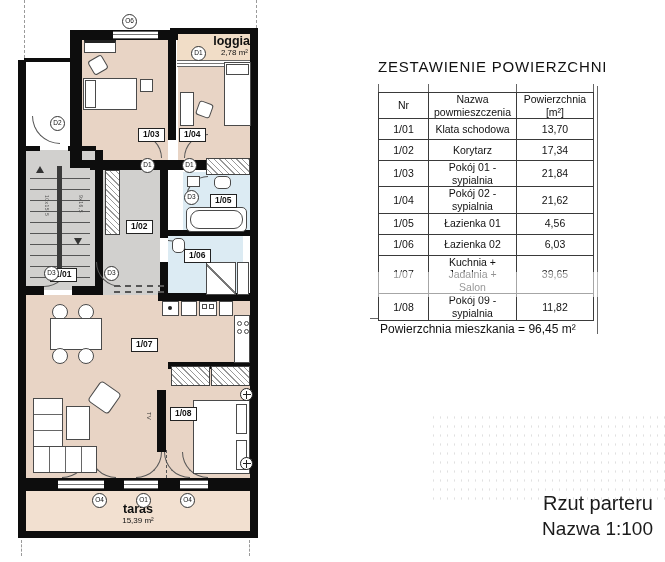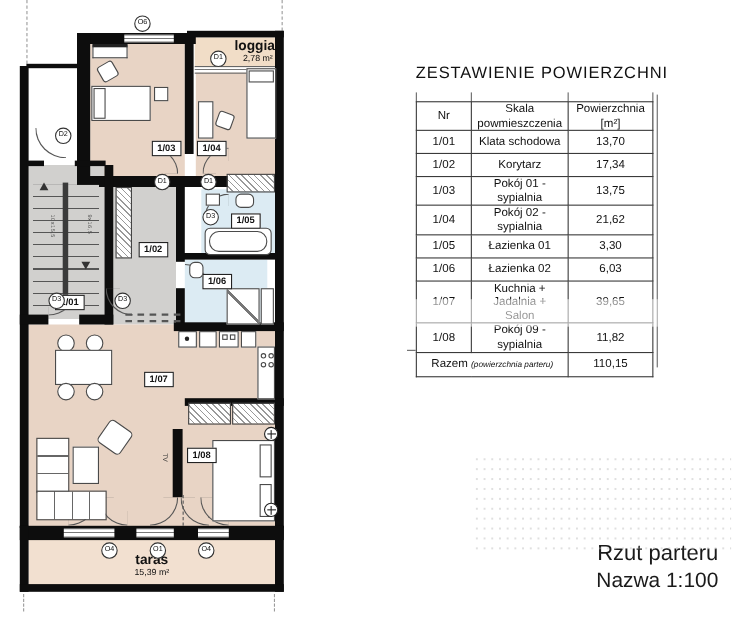--- a/index.html
+++ b/index.html
@@ -233,70 +233,63 @@
 
   <table class="areas">
     <colgroup>
         <col style="width:50px">
         <col style="width:88px">
         <col style="width:77px">
       </colgroup>
     <tbody>
         <tr style="height:20px">
       <th>Nr</th>
-      <th>Skala powmieszczenia</th>
+      <th>Nazwa powmieszczenia</th>
       <th>Powierzchnia [m²]</th>
     </tr>
     <tr style="height:21px">
       <td>1/01</td>
       <td>Klata schodowa</td>
       <td>13,70</td>
     </tr>
     <tr style="height:21px">
       <td>1/02</td>
       <td>Korytarz</td>
       <td>17,34</td>
     </tr>
     <tr style="height:21px">
       <td>1/03</td>
       <td>Pokój 01 - sypialnia</td>
-      <td>13,75</td>
+      <td>21,84</td>
     </tr>
     <tr style="height:21px">
       <td>1/04</td>
       <td>Pokój 02 - sypialnia</td>
       <td>21,62</td>
     </tr>
     <tr style="height:21px">
       <td>1/05</td>
       <td>Łazienka 01</td>
-      <td>3,30</td>
+      <td>4,56</td>
     </tr>
     <tr style="height:21px">
       <td>1/06</td>
       <td>Łazienka 02</td>
       <td>6,03</td>
     </tr>
     <tr style="height:34px">
       <td>1/07</td>
       <td style="padding:0 8px;">Kuchnia + Jadalnia + Salon</td>
       <td>39,65</td>
     </tr>
     <tr style="height:24px">
       <td>1/08</td>
       <td>Pokój 09 - sypialnia</td>
       <td>11,82</td>
     </tr>
-    <tr style="height:22px">
-      <td colspan="2">
-        <span>Razem</span>
-        <span class="subnote">(powierzchnia parteru)</span>
-      </td>
-      <td>110,15</td>
-    </tr>
   </tbody>
     </table>
 
   <div class="note">Powierzchnia mieszkania = 96,45 m²</div>
   <div class="fadeband"></div>
 
   <div class="speckle"></div>
   <div class="sheet-name">Rzut parteru</div>
   <div class="sheet-scale">Nazwa 1:100</div>
 

